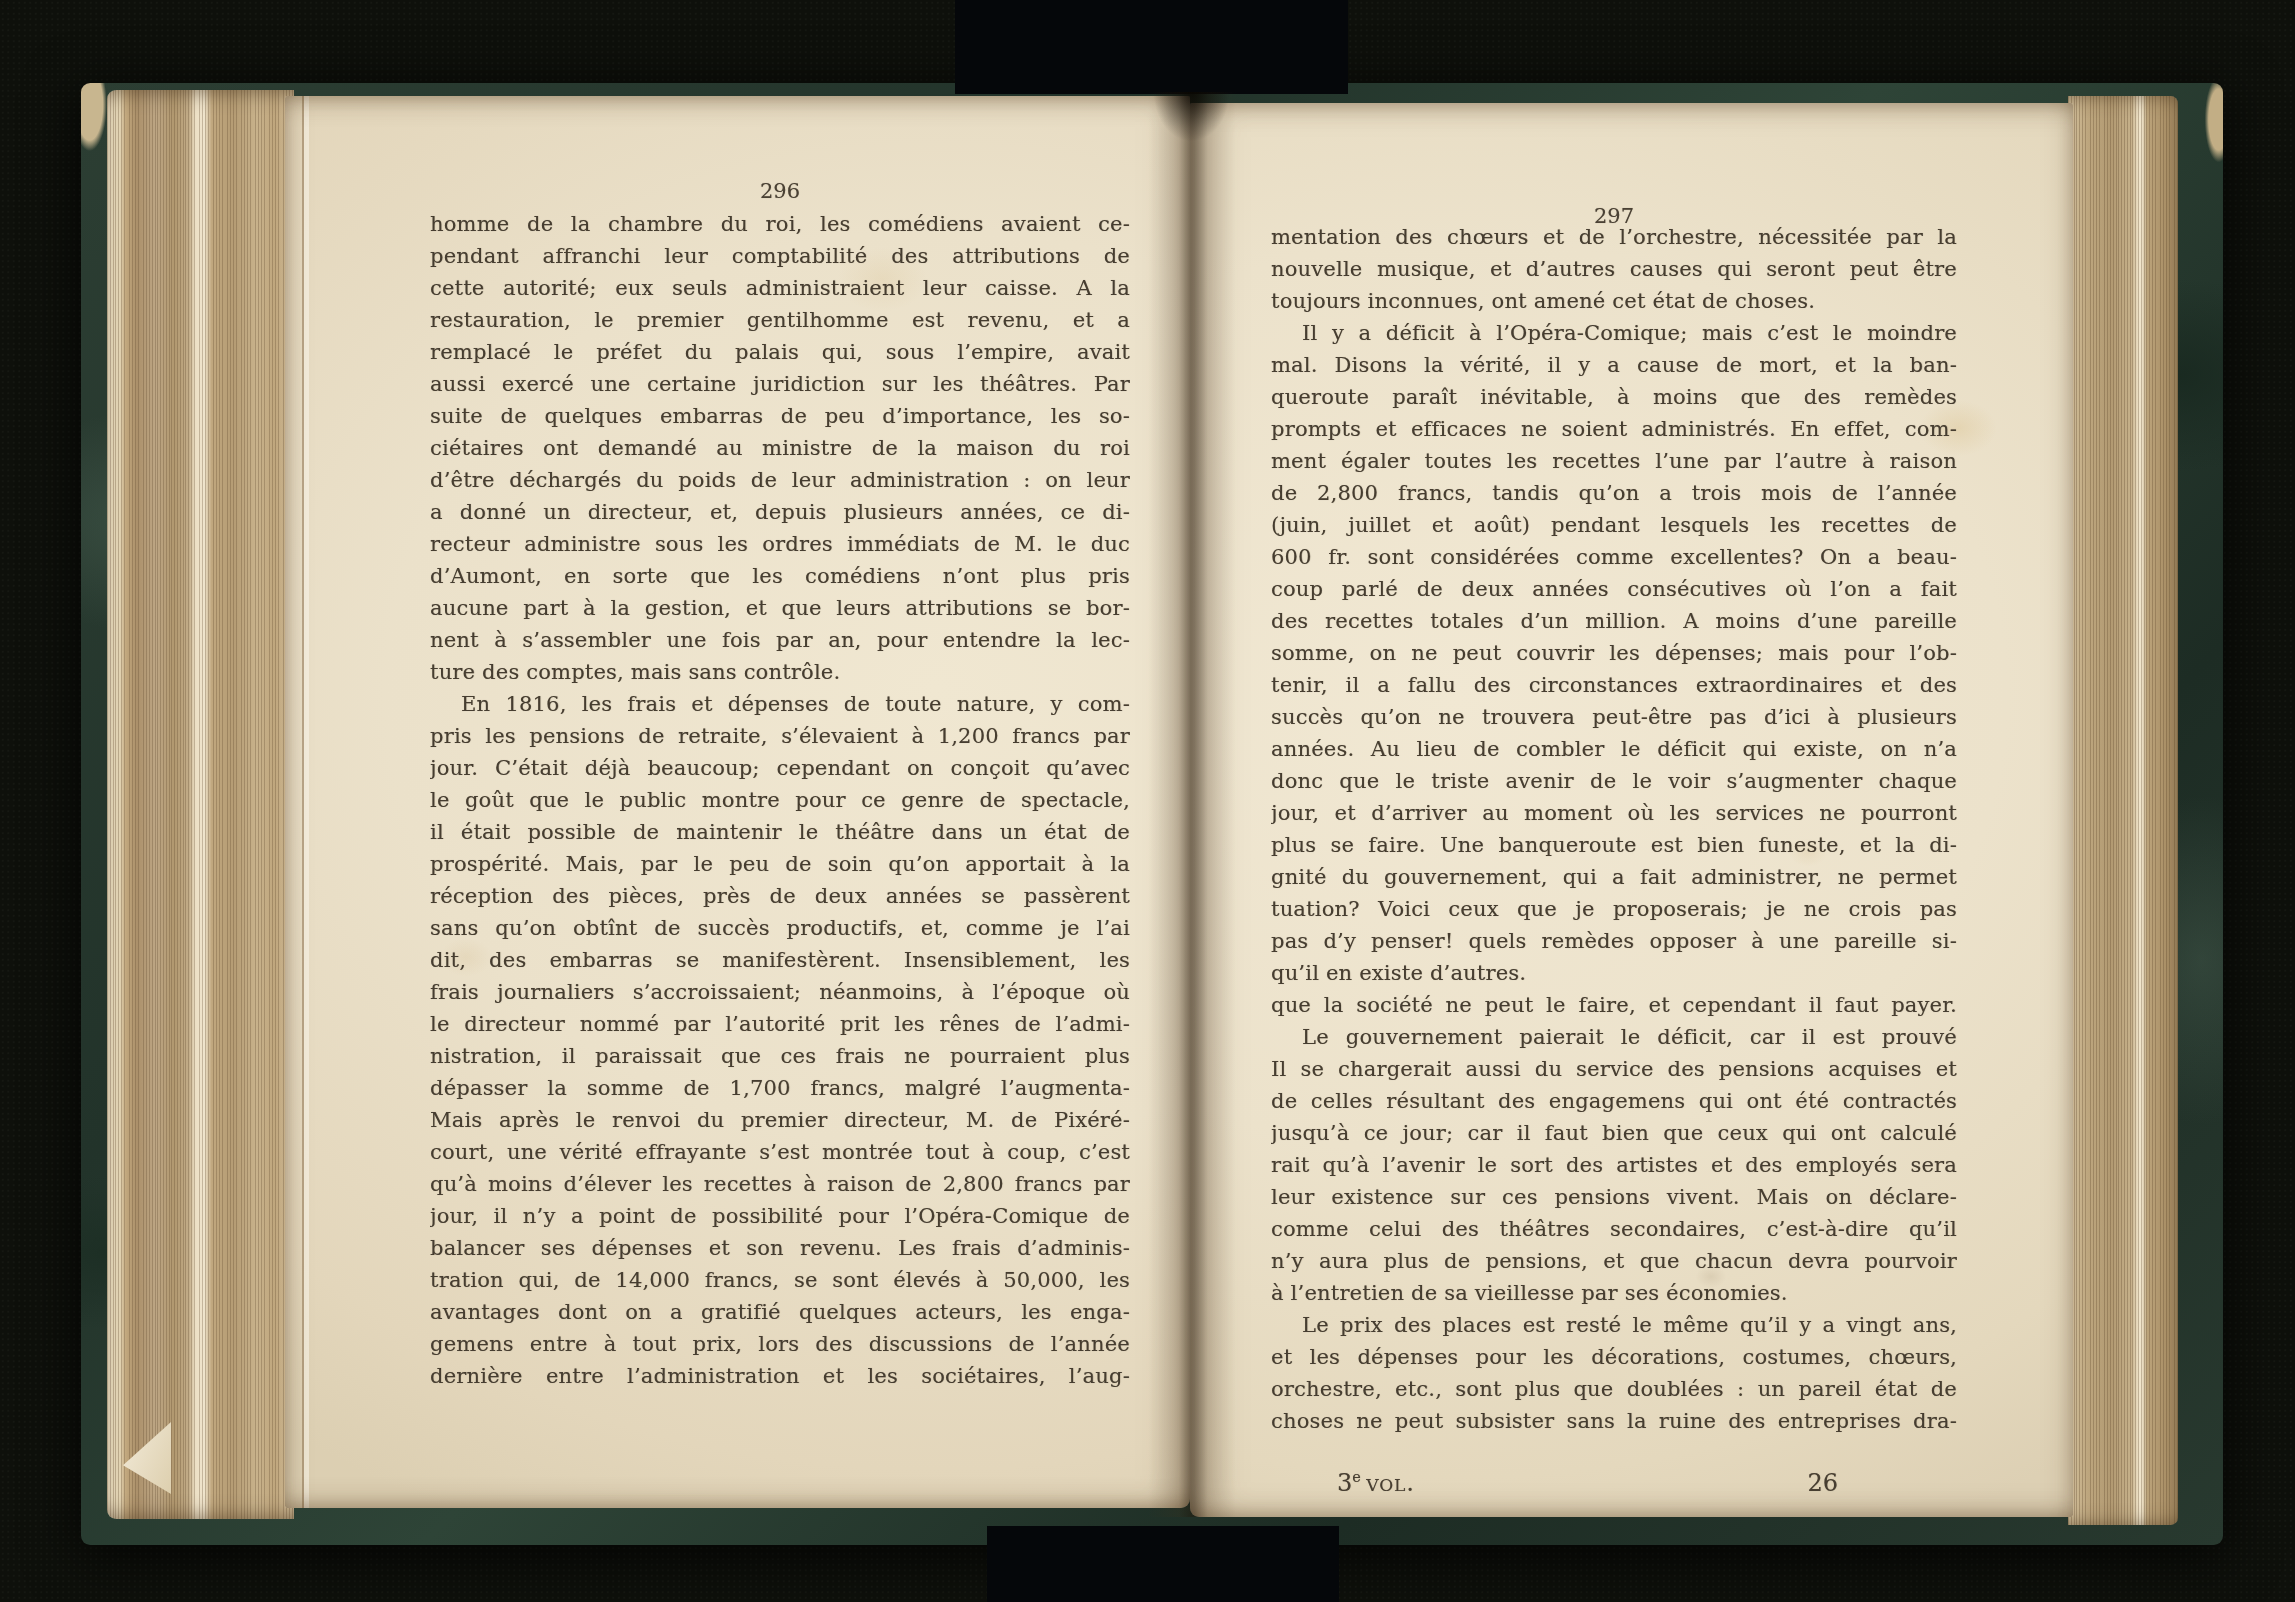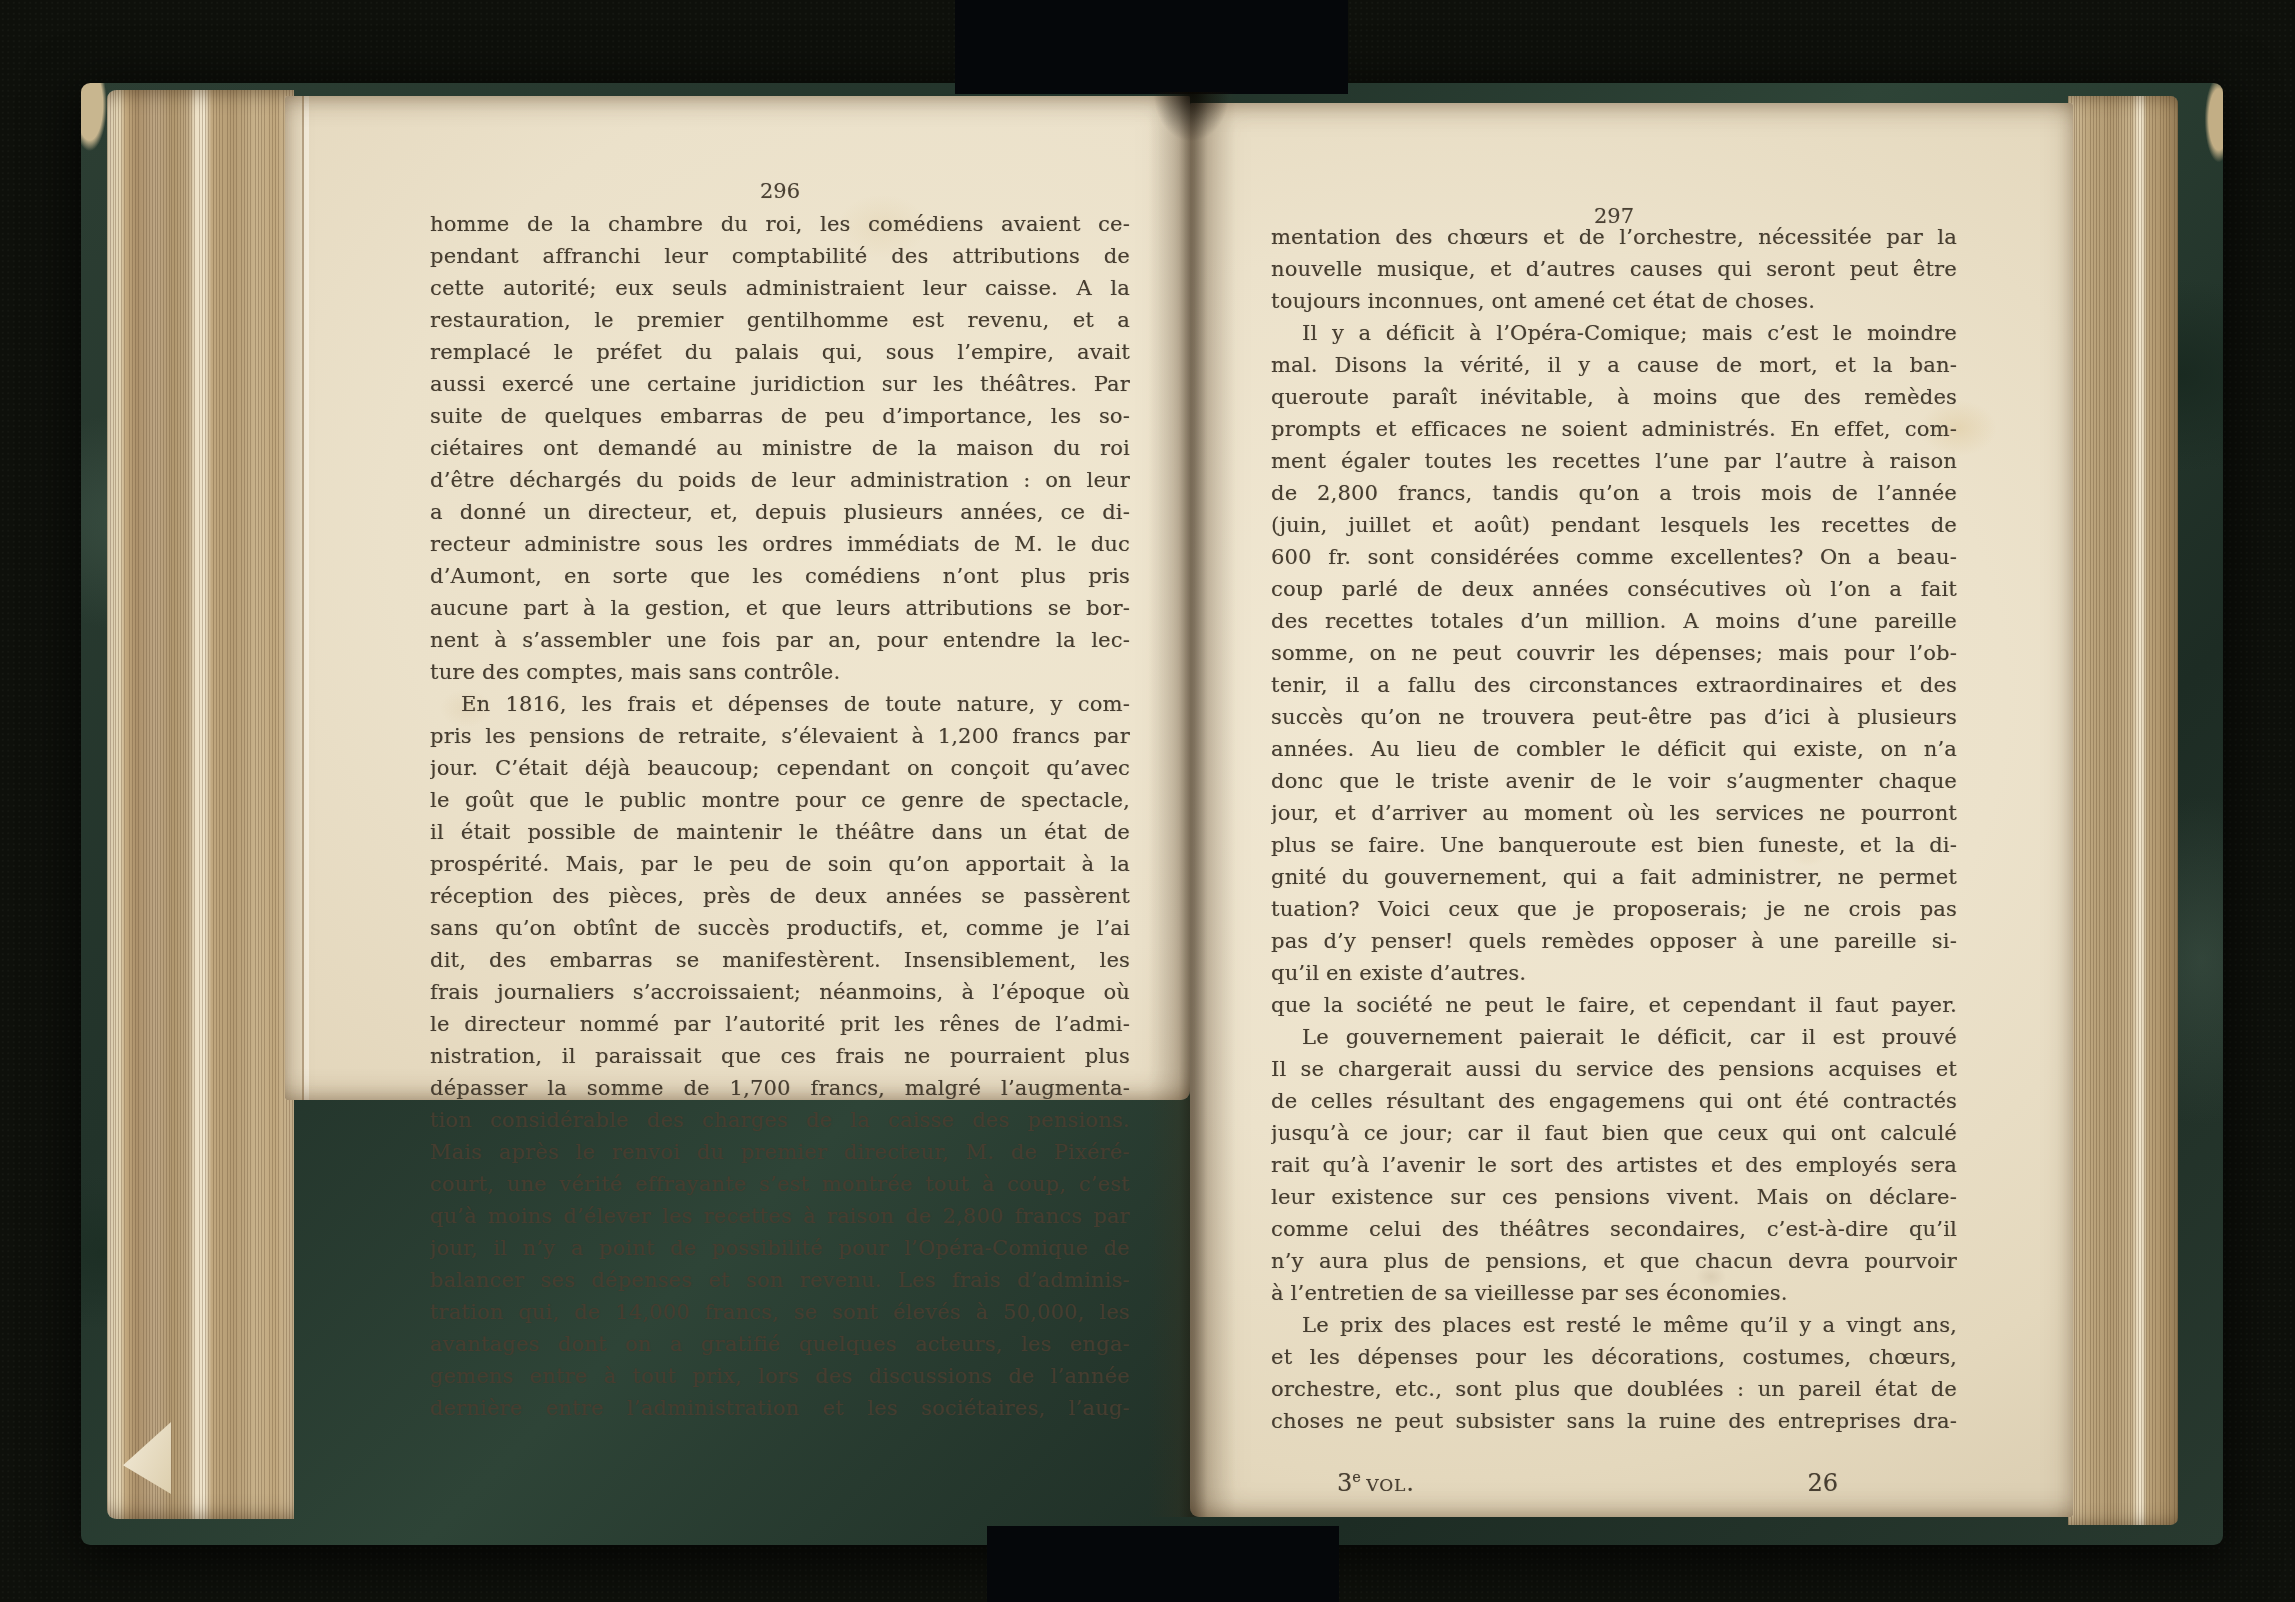--- a/index.html
+++ b/index.html
@@ -47,21 +47,21 @@
     box-shadow:inset 0 11px 16.5px -9.2px rgba(70,50,28,0.5), inset 0 -11px 16.5px -9.2px rgba(70,50,28,0.5);
   }
   .dogear{
     position:absolute;left:123px;top:1422px;width:48px;height:72px;z-index:4;
     background:linear-gradient(115deg,#f2ead8,#ddcfae);
     clip-path:polygon(100% 0%, 100% 100%, 0% 60%);
   }
 
   .page{position:absolute;z-index:3;}
   .page-left{
-    left:285px;top:96px;width:905px;height:1004px;border-radius:2.8px 1.8px 9.2px 2.8px;
+    left:285px;top:96px;width:905px;height:1412px;border-radius:2.8px 1.8px 9.2px 2.8px;
     background:
       linear-gradient(90deg, rgba(0,0,0,0) 0 17.4px, rgba(125,95,60,0.45) 17.4px 19px, rgba(252,248,238,0.55) 19px 24px, rgba(0,0,0,0) 24px),
       radial-gradient(64px 46px at 66% 13%, rgba(190,150,70,0.10), transparent 70%),
       radial-gradient(37px 27.5px at 20% 61%, rgba(180,140,70,0.10), transparent 70%),
       radial-gradient(1102px 918px at 72% 42%, #f0e7d1 0%, #ebe1ca 50%, #e3d6bb 85%, #dccfb2 100%);
     box-shadow:inset 0 14.7px 24px -14.7px rgba(95,70,40,0.55), inset 0 -16.5px 24px -16.5px rgba(95,70,40,0.5),
                inset 16.5px 0 27.5px -20px rgba(95,70,40,0.5), inset -24px 0 46px -24px rgba(80,58,32,0.55);
   }
   .page-right{
     left:1190px;top:103px;width:883px;height:1414px;border-radius:1.8px 2.8px 2.8px 9.2px;
@@ -150,21 +150,20 @@
         <div class="line">le goût que le public montre pour ce genre de spectacle,</div>
         <div class="line">il était possible de maintenir le théâtre dans un état de</div>
         <div class="line">prospérité. Mais, par le peu de soin qu’on apportait à la</div>
         <div class="line">réception des pièces, près de deux années se passèrent</div>
         <div class="line">sans qu’on obtînt de succès productifs, et, comme je l’ai</div>
         <div class="line">dit, des embarras se manifestèrent. Insensiblement, les</div>
         <div class="line">frais journaliers s’accroissaient; néanmoins, à l’époque où</div>
         <div class="line">le directeur nommé par l’autorité prit les rênes de l’admi-</div>
         <div class="line">nistration, il paraissait que ces frais ne pourraient plus</div>
         <div class="line">dépasser la somme de 1,700 francs, malgré l’augmenta-</div>
-        <div class="line">tion considérable des charges de la caisse des pensions.</div>
         <div class="line">Mais après le renvoi du premier directeur, M. de Pixéré-</div>
         <div class="line">court, une vérité effrayante s’est montrée tout à coup, c’est</div>
         <div class="line">qu’à moins d’élever les recettes à raison de 2,800 francs par</div>
         <div class="line">jour, il n’y a point de possibilité pour l’Opéra-Comique de</div>
         <div class="line">balancer ses dépenses et son revenu. Les frais d’adminis-</div>
         <div class="line">tration qui, de 14,000 francs, se sont élevés à 50,000, les</div>
         <div class="line">avantages dont on a gratifié quelques acteurs, les enga-</div>
         <div class="line">gemens entre à tout prix, lors des discussions de l’année</div>
         <div class="line">dernière entre l’administration et les sociétaires, l’aug-</div>
       </div>

